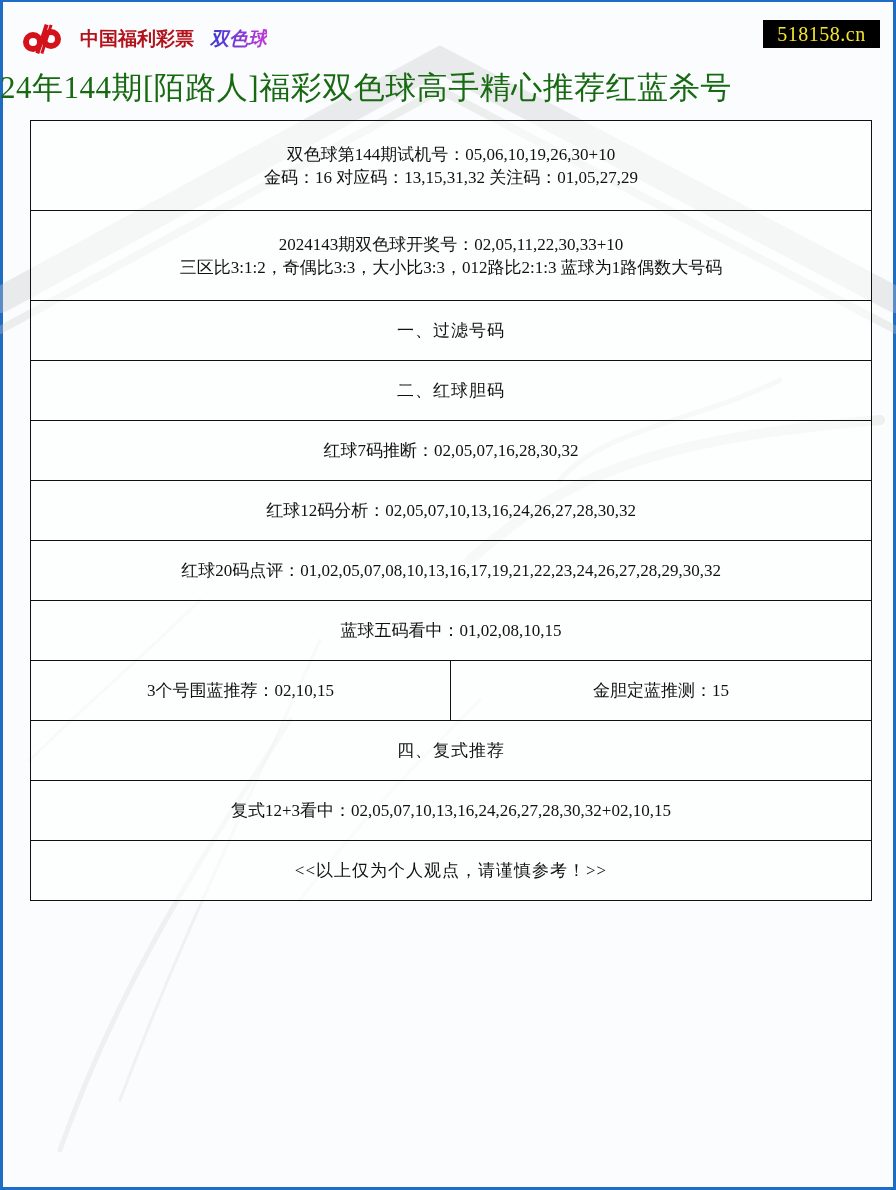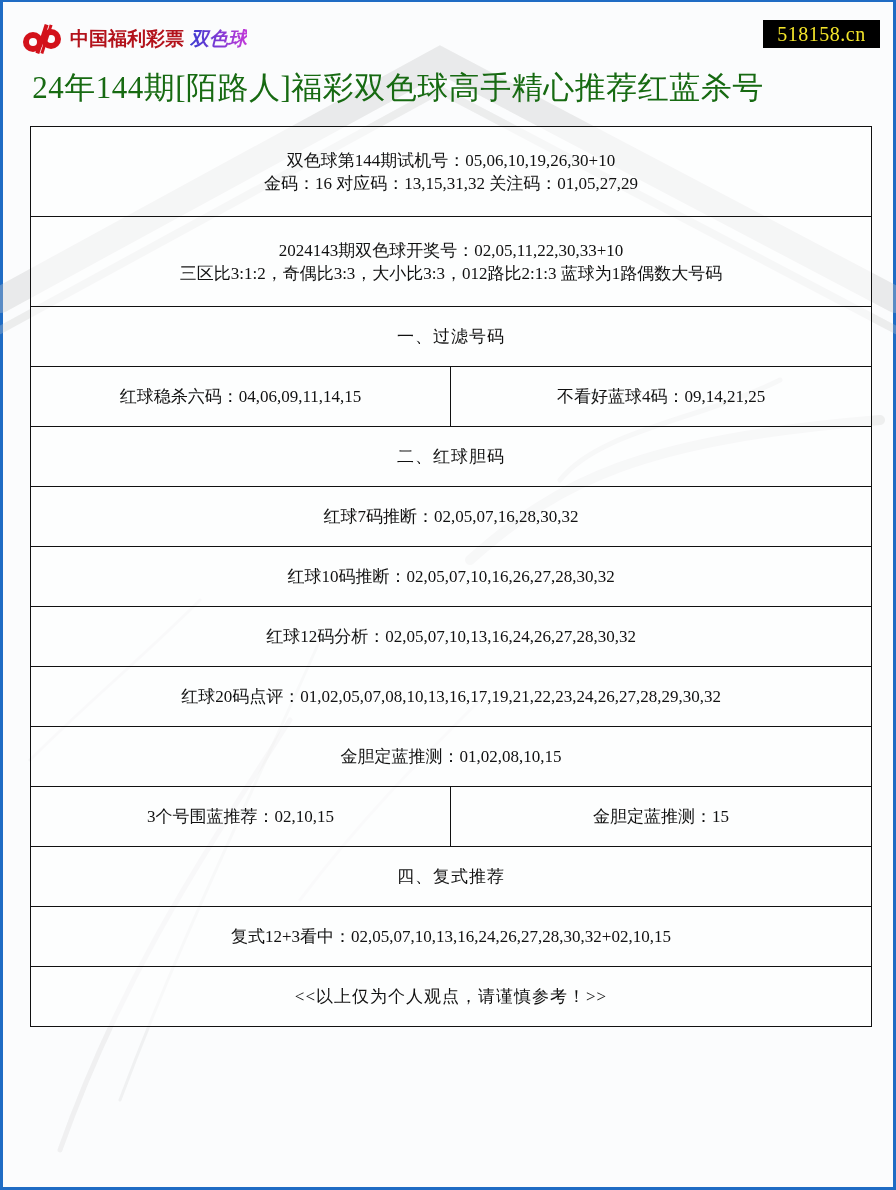--- a/index.html
+++ b/index.html
@@ -17,21 +17,21 @@
       linear-gradient(160deg, rgba(255,255,255,0) 0%, rgba(255,255,255,0) 100%),
       #fbfcfd;
   }
   
   .bg-roof {
     position: absolute; left: 0; top: 0; width: 896px; height: 1190px;
     pointer-events: none;
   }
   .logo {
     position: absolute; left: 20px; top: 22px; height: 34px;
-    display: flex; align-items: center; gap: 6px;
+    display: flex; align-items: center; gap: 16px;
   }
   .logo-mark {
     width: 44px; height: 34px; position: relative;
   }
   .logo-text-cn {
     font-family: "DejaVu Sans", "Liberation Sans", sans-serif;
     font-weight: bold; font-size: 19px; color: #b3121b; letter-spacing: 0px;
   }
   .logo-text-ssq {
     font-family: "DejaVu Sans", "Liberation Sans", sans-serif;
@@ -39,27 +39,27 @@
     background: linear-gradient(90deg, #3a3ad0, #c23ad8);
     -webkit-background-clip: text; background-clip: text; color: transparent; text-decoration: underline;
   }
   .site-badge {
     position: absolute; left: 763px; top: 20px; width: 117px; height: 28px;
     background: #000; color: #f4e62a;
     font-family: "Liberation Serif", "DejaVu Serif", serif;
     font-size: 20px; line-height: 28px; text-align: center; letter-spacing: 0.5px;
   }
   .page-title {
-    position: absolute; left: 0; top: 66px; width: 796px; text-align: center;
+    position: absolute; left: 0; top: 66px; width: 796px; 
     color: #176a12; font-size: 31px; line-height: 44px;
     font-family: "Liberation Serif", "DejaVu Serif", serif;
     letter-spacing: 0.5px;
   }
   table.main {
-    position: absolute; left: 30px; top: 126px; width: 841px;
+    position: absolute; left: 30px; top: 120px; width: 841px;
     border-collapse: collapse; table-layout: fixed;
     background: rgba(255,255,255,0.55);
   }
   table.main td {
     border: 1.5px solid #111;
     text-align: center; vertical-align: middle;
     color: #111; font-size: 17px; line-height: 23px;
     font-family: "Liberation Serif", "DejaVu Serif", serif;
     padding: 0;
   }
@@ -118,40 +118,33 @@
   <tr>
     <td colspan="2" class="h90">
       <div>2024143期双色球开奖号：02,05,11,22,30,33+10</div>
       <div>三区比3:1:2，奇偶比3:3，大小比3:3，012路比2:1:3 蓝球为1路偶数大号码</div>
     </td>
   </tr>
   <tr>
     <td colspan="2" class="h60 section-head">一、过滤号码</td>
   </tr>
   <tr>
-    <td class="h60">红球稳杀六码：04,06,09,11,14,15</td>
-    <td class="h60">不看好蓝球4码：09,14,21,25</td>
-  </tr>
-  <tr>
     <td colspan="2" class="h60 section-head">二、红球胆码</td>
   </tr>
   <tr>
     <td colspan="2" class="h60">红球7码推断：02,05,07,16,28,30,32</td>
-  </tr>
-  <tr>
-    <td colspan="2" class="h60">红球10码推断：02,05,07,10,16,26,27,28,30,32</td>
   </tr>
   <tr>
     <td colspan="2" class="h60">红球12码分析：02,05,07,10,13,16,24,26,27,28,30,32</td>
   </tr>
   <tr>
     <td colspan="2" class="h60">红球20码点评：01,02,05,07,08,10,13,16,17,19,21,22,23,24,26,27,28,29,30,32</td>
   </tr>
   <tr>
-    <td colspan="2" class="h60">金胆定蓝推测：01,02,08,10,15</td>
+    <td colspan="2" class="h60">蓝球五码看中：01,02,08,10,15</td>
   </tr>
   <tr>
     <td class="h60">3个号围蓝推荐：02,10,15</td>
     <td class="h60">金胆定蓝推测：15</td>
   </tr>
   <tr>
     <td colspan="2" class="h60 section-head">四、复式推荐</td>
   </tr>
   <tr>
     <td colspan="2" class="h60">复式12+3看中：02,05,07,10,13,16,24,26,27,28,30,32+02,10,15</td>

